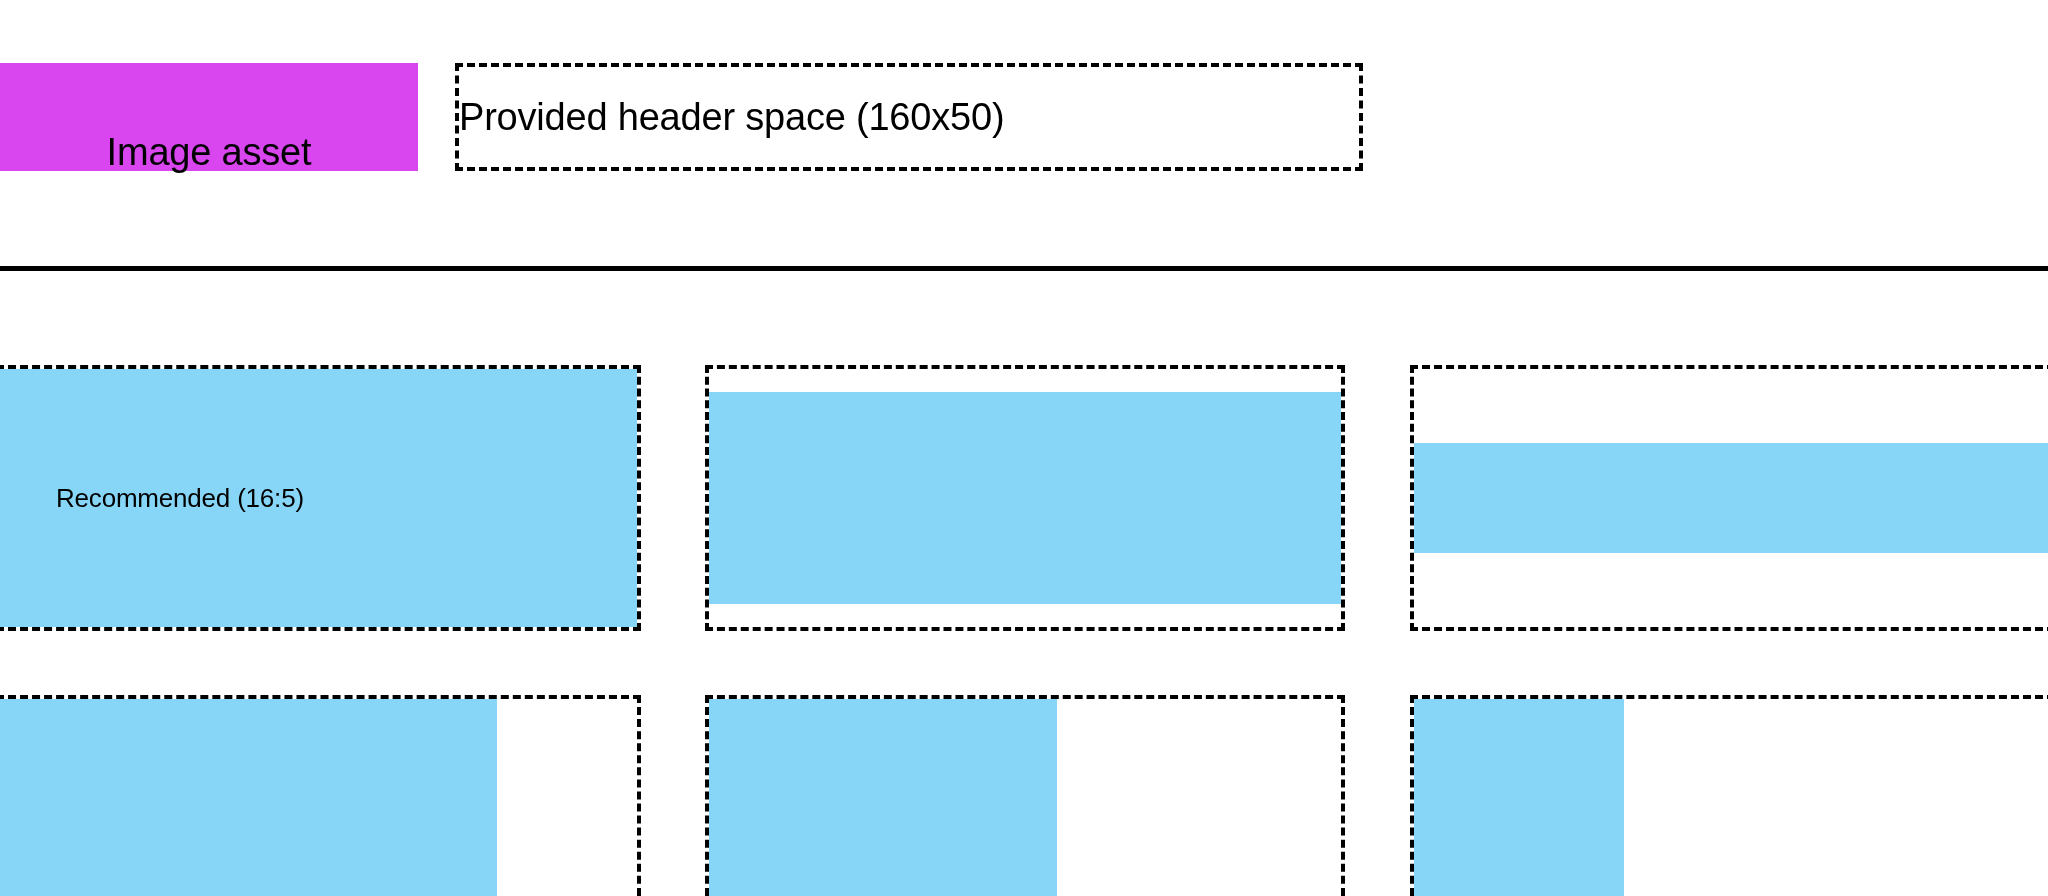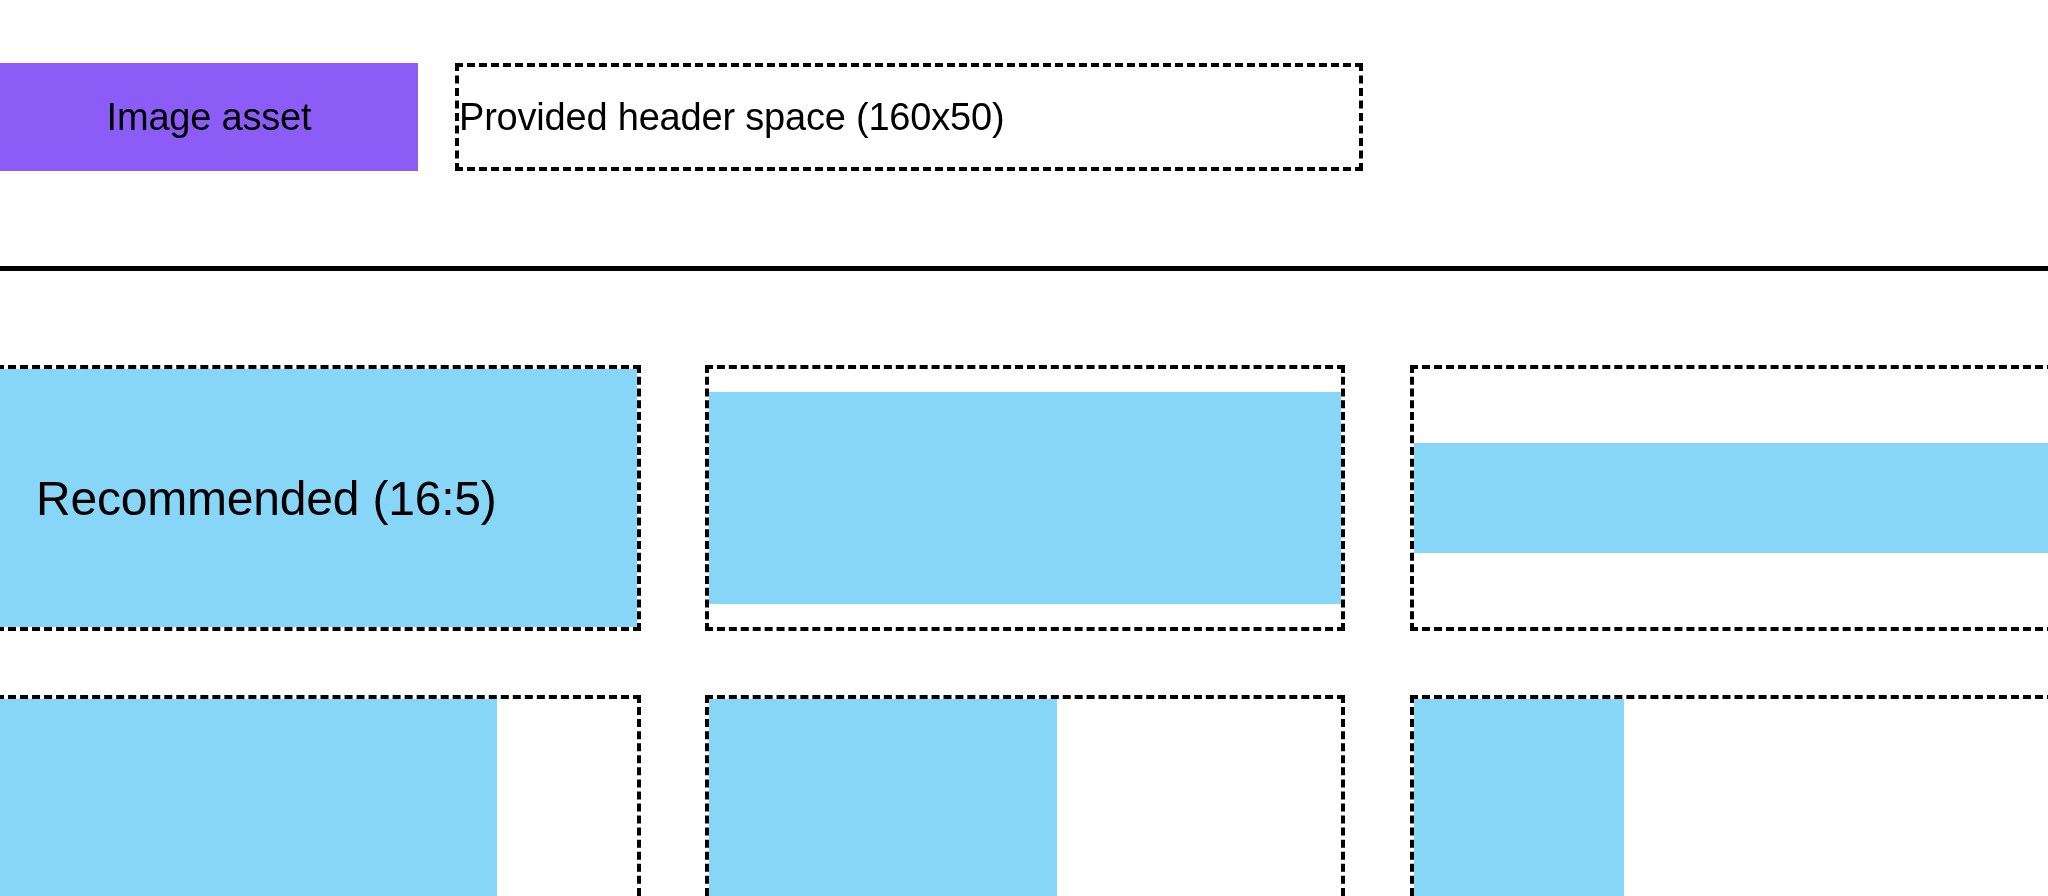--- a/index.html
+++ b/index.html
@@ -101,23 +101,23 @@
   }
 
   .cell-label {
     position: absolute;
     left: 0;
     top: 0;
     width: 100%;
     height: 100%;
     display: flex;
     align-items: center;
-    padding-left: 36px;
+    padding-left: 56px;
     box-sizing: border-box;
-    font-size: 48px;
+    font-size: 26px;
     letter-spacing: -0.2px;
     color: #000;
     pointer-events: none;
   }
 
   
   .r1 { top: 0; height: 266px; }
   
   .r2 { top: 330px; height: 225px; }
 
@@ -126,21 +126,21 @@
   .c2 { left: 705px; width: 640px; }
   .c3 { left: 1410px; width: 645px; }
 </style>
 </head>
 <body>
 
 <div class="stage">
 
   <div class="header-row">
 
-    <div class="image-asset-swatch" style="background: #8b5cf6;">
+    <div class="image-asset-swatch" style="background: #d946ef; align-items: flex-end;">
       <span class="label">Image asset</span>
     </div>
 
     <div class="header-space-box">
       <span class="label">Provided header space (160x50)</span>
     </div>
 
   </div>
 
   <div class="divider" style="background: rgb(0, 0, 0);"></div>

